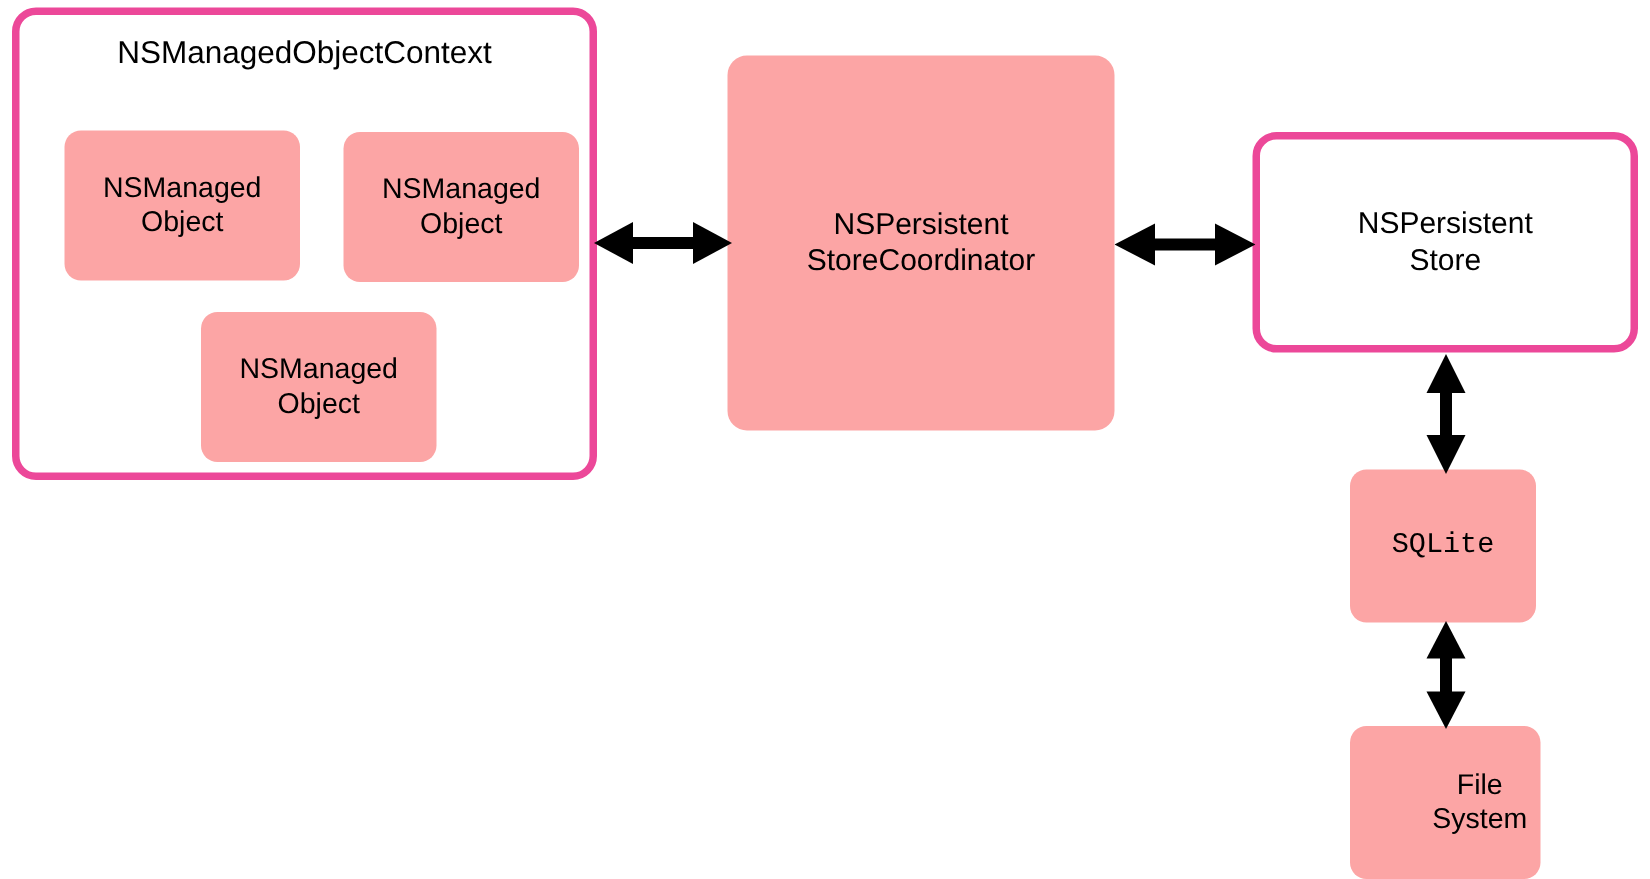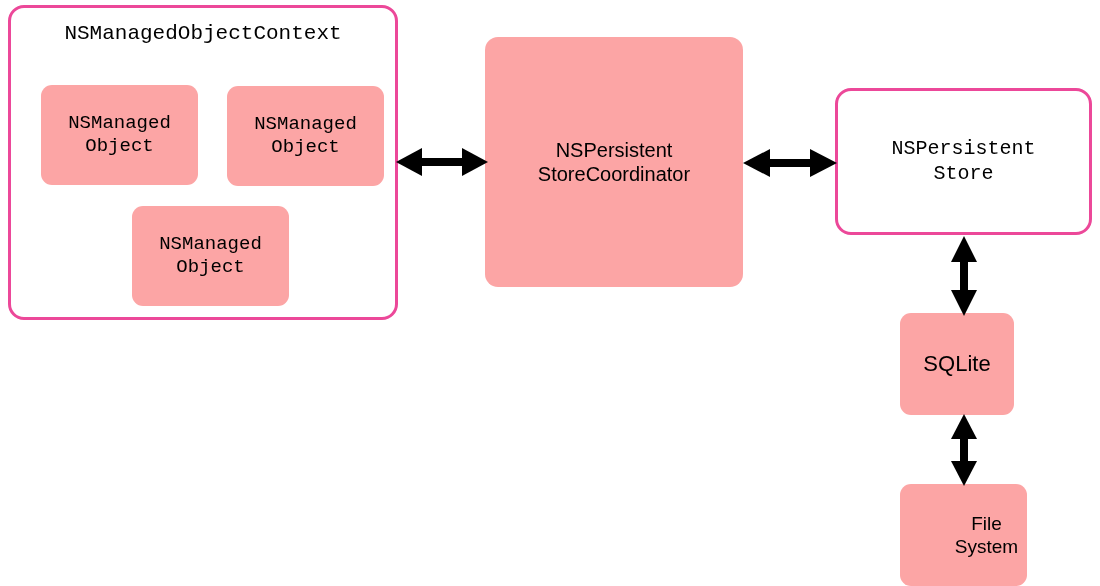--- a/index.html
+++ b/index.html
@@ -25,23 +25,22 @@
     align-items: center;
     justify-content: center;
     text-align: center;
     line-height: 1.22;
     white-space: pre-line;
   }
 
   
   .container-outline {
     background: #ffffff;
-    border: 3px solid #ec4899;
+    border: 5px solid #ec4899;
     border-radius: 16px;
-    font-family: Liberation Mono, monospace;
   }
 
   
   .filled {
     background: #fca5a5;
     border-radius: 11px;
   }
 
   
   #moc-container {
@@ -66,21 +65,21 @@
     font-size: 20px;
     border-radius: 13px;
   }
 
   #ps {
     left: 835px; top: 88px;
     width: 257px; height: 147px;
     font-size: 20px;
   }
 
-  #sqlite     { left: 900px; top: 313px; width: 114px; height: 102px; font-size: 22px; }
+  #sqlite     { left: 900px; top: 313px; width: 124px; height: 102px; font-size: 19px; font-family: Liberation Mono, monospace; }
   #filesystem { left: 900px; top: 484px; width: 127px; height: 102px; font-size: 19px; padding-left: 46px; }
 
   
   .arrow {
     position: absolute;
     overflow: visible;
   }
   .arrow svg { display: block; }
 
   #arrow-moc-psc { left: 396px; top: 142px; }

